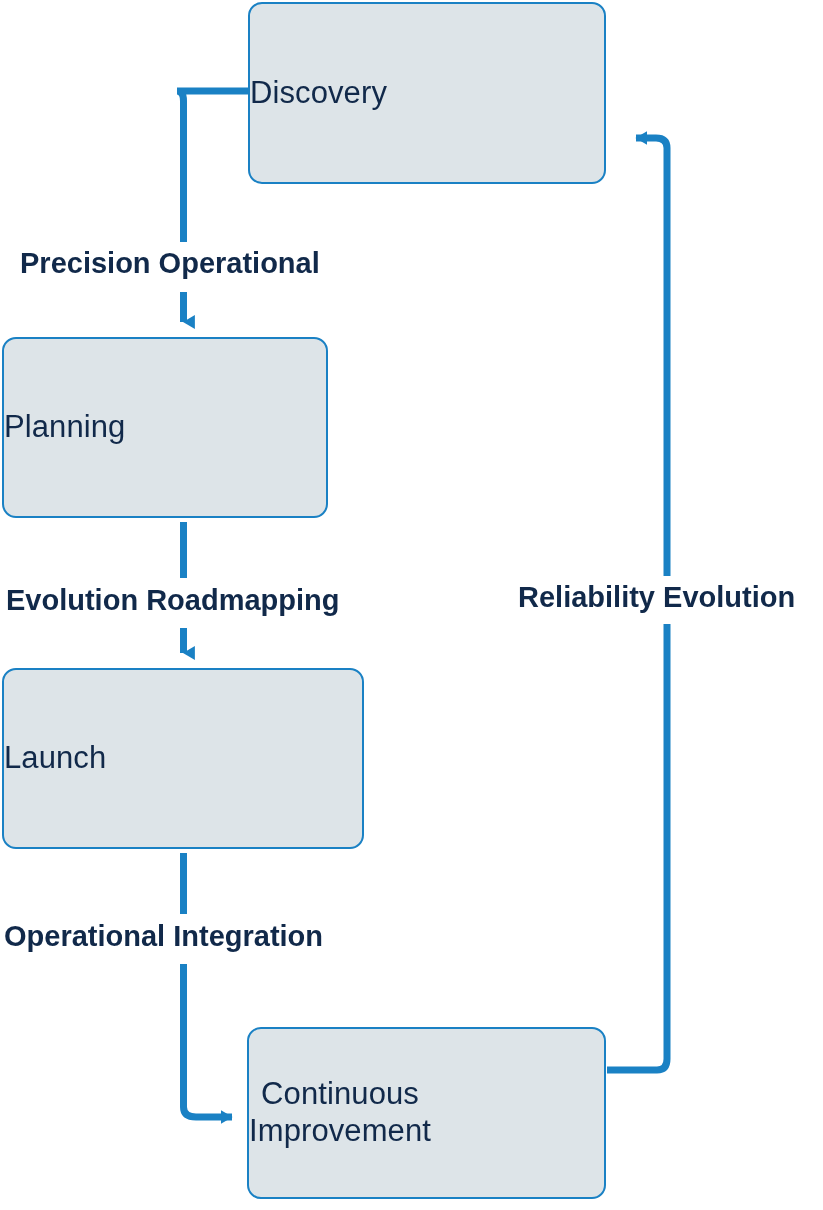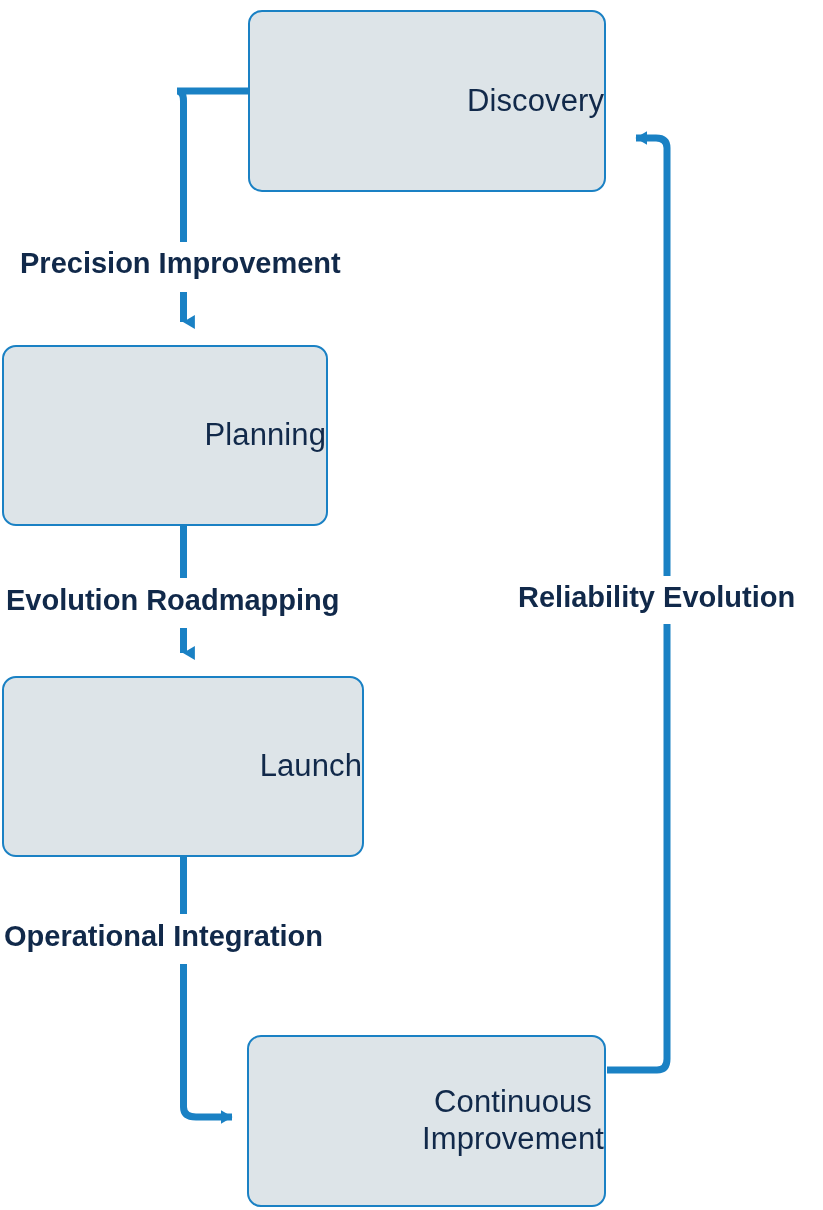--- a/index.html
+++ b/index.html
@@ -23,28 +23,27 @@
     height: 1210px;
   }
   .node {
     position: absolute;
     box-sizing: border-box;
     background: #dde4e8;
     border: 2.5px solid #1a81c4;
     border-radius: 14px;
     display: flex;
     align-items: center;
-    justify-content: flex-end;
+    justify-content: flex-start;
     text-align: center;
     color: #11294a;
     font-size: 31px;
     line-height: 1.18;
     letter-spacing: 0.1px;
     z-index: 2;
-    margin-top: 8px;
   }
   .node-label {
     display: block;
     white-space: pre-line;
   }
   .edge-label {
     position: absolute;
     color: #11294a;
     font-size: 29px;
     font-weight: 700;
@@ -106,21 +105,21 @@
 
   <div class="node" id="node-launch">
     <span class="node-label">Launch</span>
   </div>
 
   <div class="node" id="node-continuous">
     <span class="node-label">Continuous
 Improvement</span>
   </div>
 
-  <div class="edge-label" id="label-precision">Precision Improvement</div>
+  <div class="edge-label" id="label-precision">Precision Operational</div>
 
   <div class="edge-label" id="label-strategic">Evolution Roadmapping</div>
 
   <div class="edge-label" id="label-reliability">Reliability Evolution</div>
 
   <div class="edge-label" id="label-operational">Operational Integration</div>
 
 </div>
 
 </body></html>

